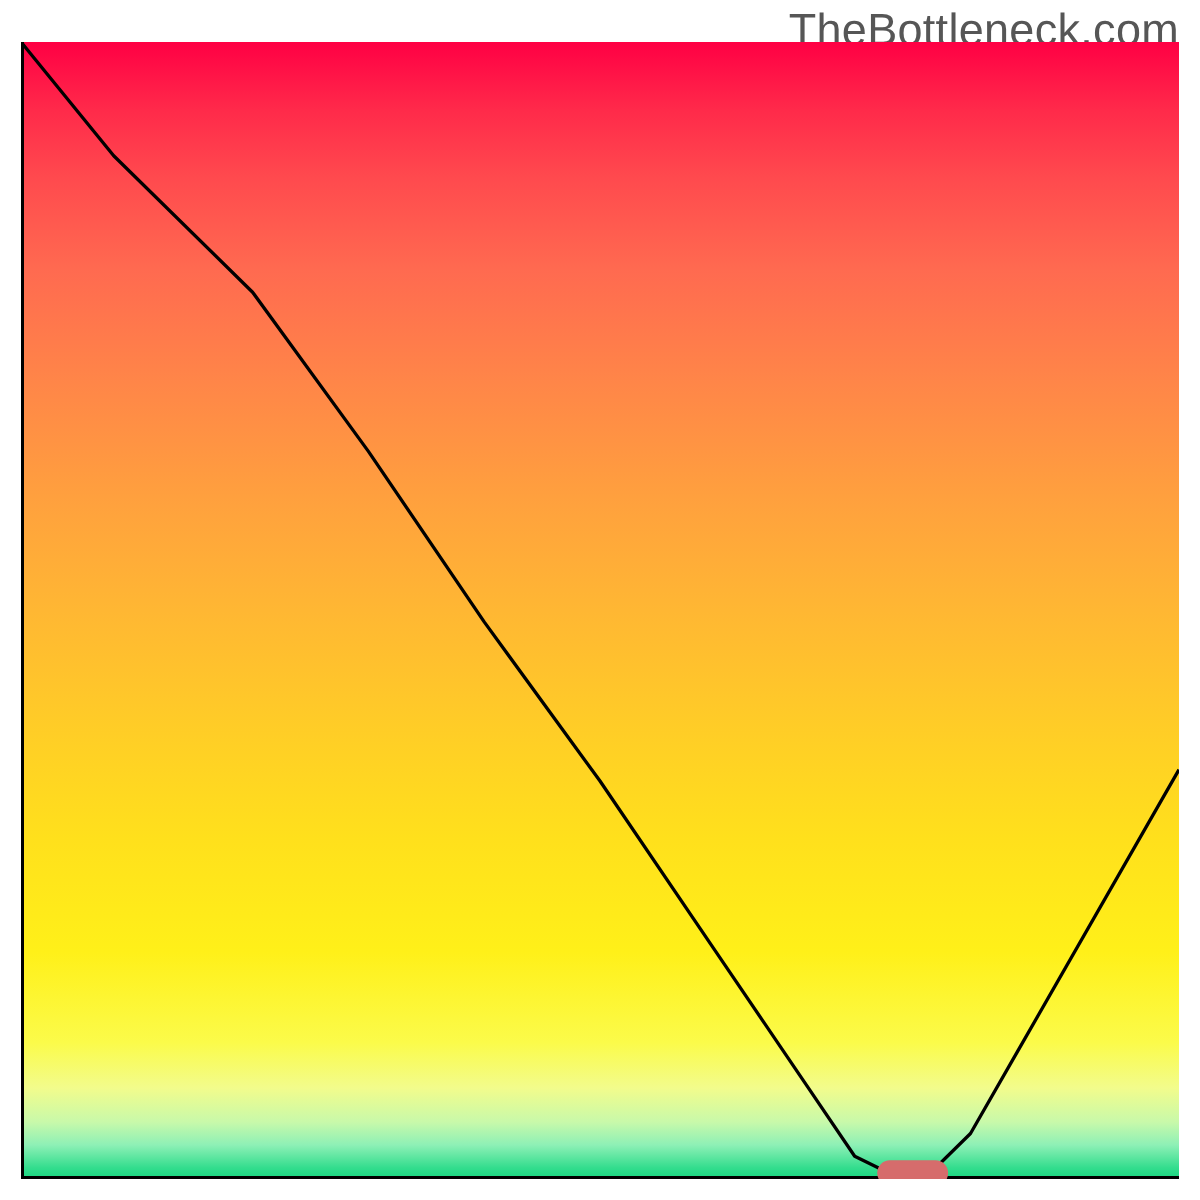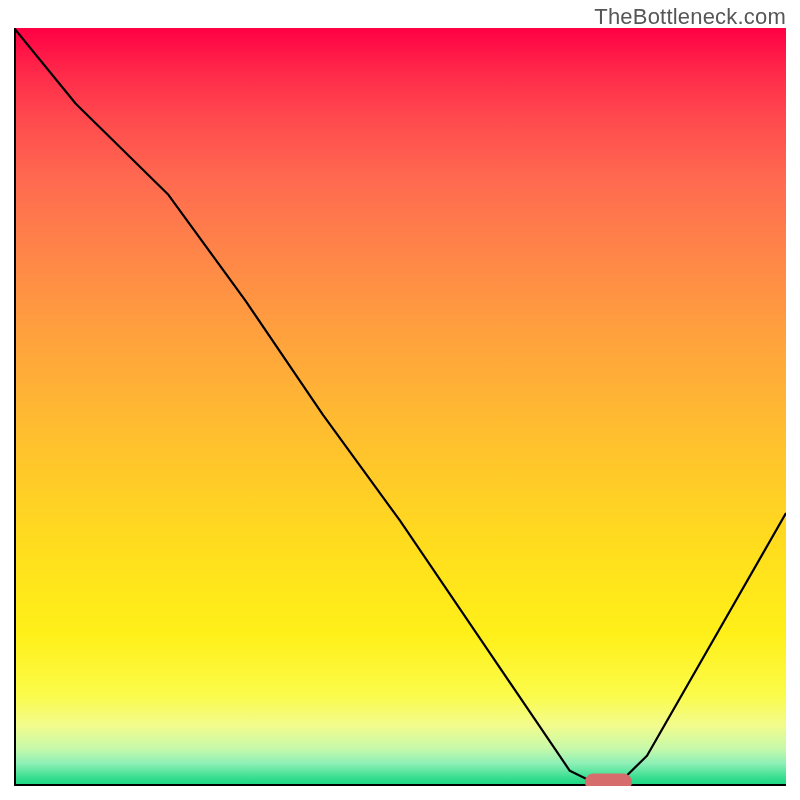--- a/index.html
+++ b/index.html
@@ -8,21 +8,21 @@
     width: 800px;
     height: 800px;
     font-family: Arial, sans-serif;
     position: relative;
     background: #fff;
   }
   .watermark {
     position: absolute;
     top: 4px;
     right: 14px;
-    font-size: 22px;
+    font-size: 30px;
     font-weight: 500;
     color: #565656;
     letter-spacing: 0.2px;
   }
   .plot-area {
     position: absolute;
     left: 14px;
     top: 28px;
     width: 772px;
     height: 758px;

